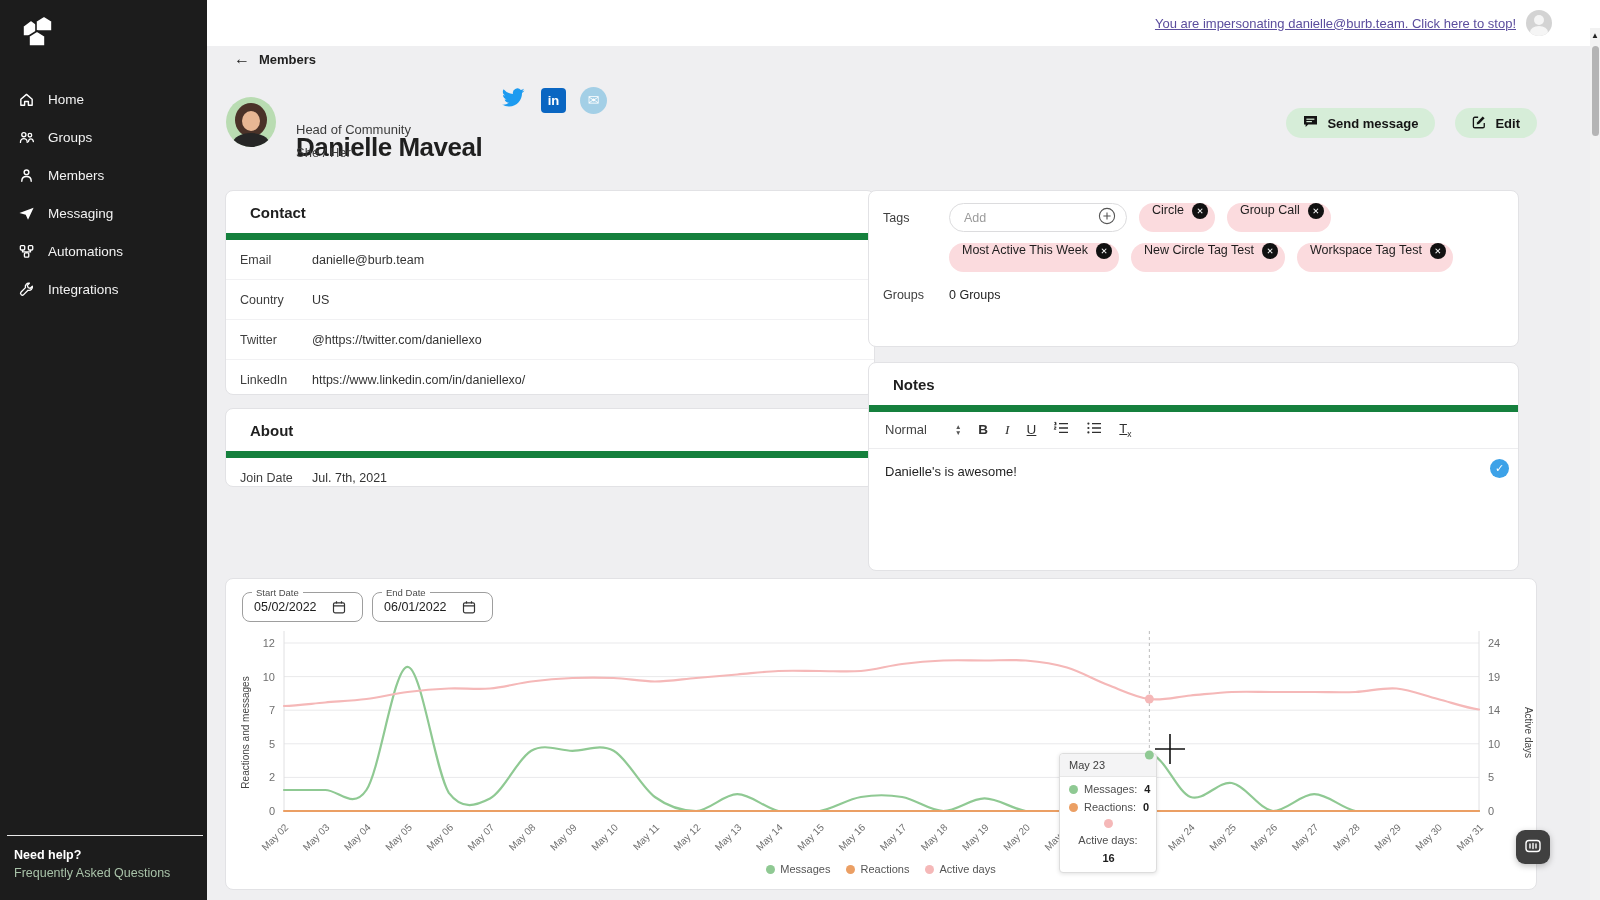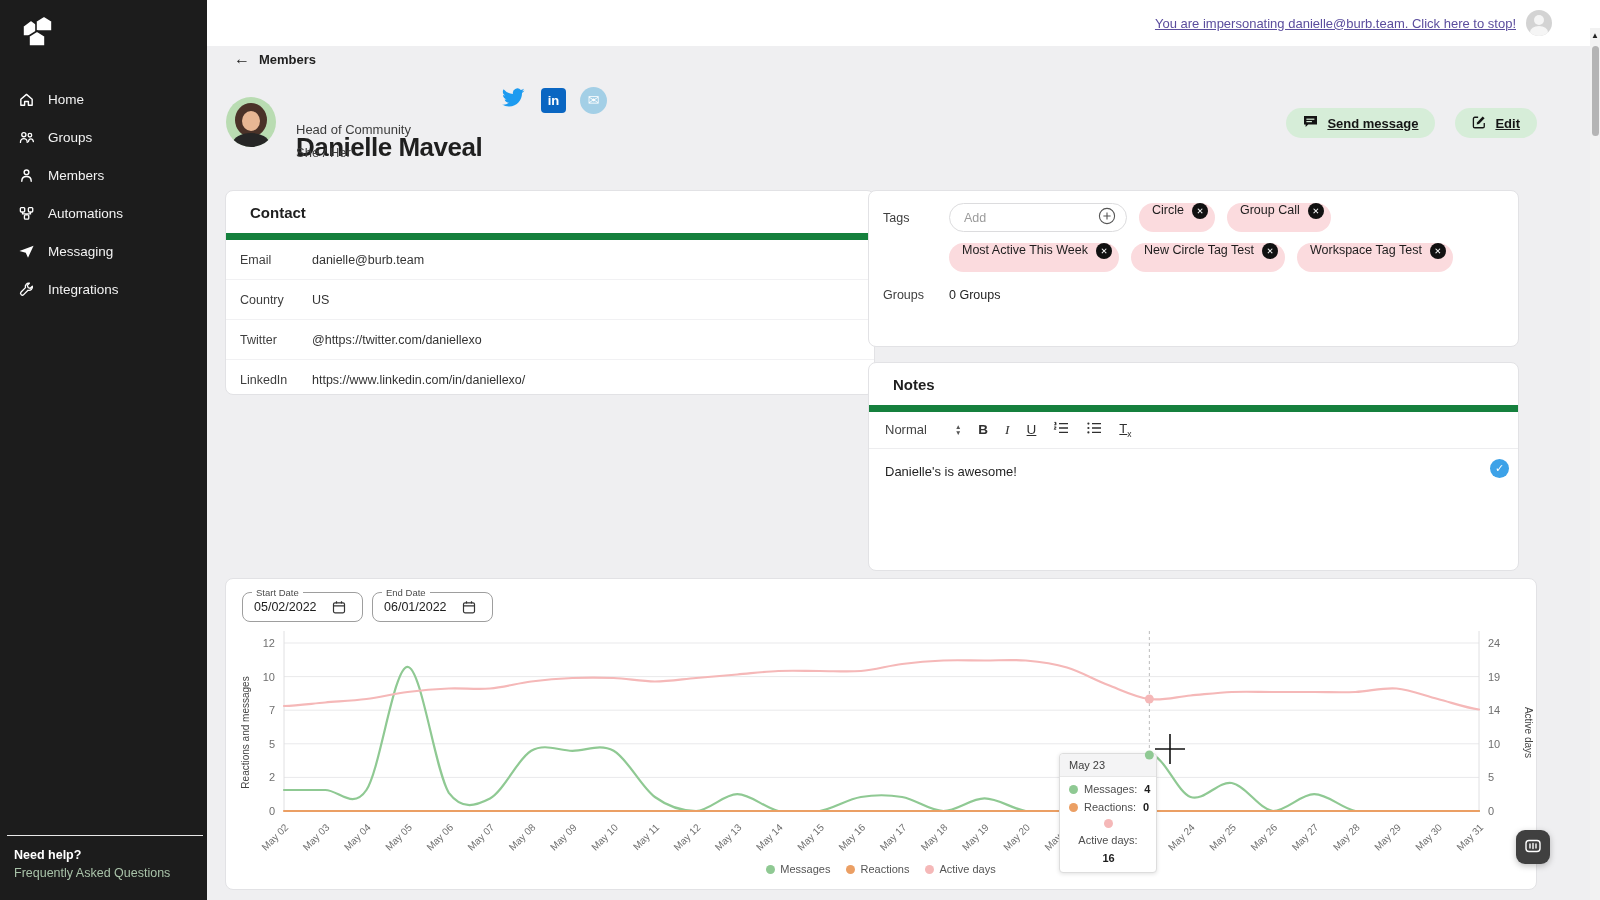--- a/index.html
+++ b/index.html
@@ -34,21 +34,21 @@
   .profile-avatar .face { position:absolute; left:16px; top:14px; width:18px; height:20px; border-radius:50%; background:#e8b794; }
   .profile-avatar .shoulders { position:absolute; left:7px; top:36px; width:36px; height:20px; border-radius:50% 50% 0 0; background:#262626; }
   .profile-name { position:absolute; left:89px; top:38px; font-size:26px; font-weight:bold; letter-spacing:-0.5px;margin-top:48px; }
   .profile-role { position:absolute; left:89px; top:76px; font-size:13px; color:#3d3d3d; }
   .profile-pronouns { position:absolute; left:89px; top:99px; font-size:13px; color:#3d3d3d; }
   .socials { position:absolute; left:292px; top:40px; display:flex; align-items:center; gap:14px; }
   .linkedin-badge { width:25px; height:25px; border-radius:4px; background:#0a66c2; color:#fff; font-weight:bold; font-size:13px; display:flex; align-items:center; justify-content:center; cursor:pointer; }
   .email-badge { width:27px; height:27px; border-radius:50%; background:#a3cfe6; color:#fff; font-size:14px; display:flex; align-items:center; justify-content:center; cursor:pointer; }
   .social-icon { cursor:pointer; }
 
-  .actions { position:absolute; right:63px; top:62px; display:flex; gap:20px;text-decoration:underline; }
+  .actions { position:absolute; right:63px; top:62px; display:flex; gap:20px; }
   .btn-green { display:inline-flex; align-items:center; gap:9px; background:#d6edd8; border:none; border-radius:17px; height:30px; padding:0 17px; font-family:inherit; font-size:13px; font-weight:bold; color:#141414; cursor:pointer; }
 
   .card { position:absolute; background:#fff; border:1px solid #e2e2e5; border-radius:8px; }
   .card-title { font-size:15px; font-weight:bold; padding:13px 24px 12px; border-bottom:7px solid #15803d; }
 
   .kv-row { display:flex; align-items:center; padding:0 14px; height:40px; border-bottom:1px solid #f1f1f3; font-size:12.5px; }
   .kv-row:last-child { border-bottom:none; }
   .kv-label { width:72px; color:#3e3e3e; flex:0 0 auto; }
   .kv-value { color:#333; }
 
@@ -149,36 +149,36 @@
       <span class="nicon">
         <svg width="17" height="17" viewBox="0 0 18 18" fill="none" stroke="#fff" stroke-width="1.5" stroke-linecap="round">
             <circle cx="9" cy="5.6" r="2.5"></circle>
             <path d="M4 15 c0-3.1 2.2-5 5-5 s5 1.9 5 5"></path>
           </svg>
       </span>
       <span>Members</span>
     </div>
     <div class="nav-item">
       <span class="nicon">
+        <svg width="17" height="17" viewBox="0 0 18 18">
+            <path d="M1.5 8.6 L16.5 3 L10.6 15.5 L8.2 10.4 Z" fill="#fff"></path>
+          </svg>
+      </span>
+      <span>Messaging</span>
+    </div>
+    <div class="nav-item">
+      <span class="nicon">
         <svg width="17" height="17" viewBox="0 0 18 18" fill="none" stroke="#fff" stroke-width="1.4">
             <rect x="2.5" y="2.8" width="4.6" height="4.6" rx="1"></rect>
             <rect x="11" y="2.8" width="4.6" height="4.6" rx="1"></rect>
             <rect x="6.8" y="10.4" width="4.6" height="4.6" rx="1"></rect>
             <path d="M4.8 7.4 v2 h8.4 v-2 M9 9.4 v1"></path>
           </svg>
       </span>
       <span>Automations</span>
-    </div>
-    <div class="nav-item">
-      <span class="nicon">
-        <svg width="17" height="17" viewBox="0 0 18 18">
-            <path d="M1.5 8.6 L16.5 3 L10.6 15.5 L8.2 10.4 Z" fill="#fff"></path>
-          </svg>
-      </span>
-      <span>Messaging</span>
     </div>
     <div class="nav-item">
       <span class="nicon">
         <svg width="17" height="17" viewBox="0 0 18 18" fill="none" stroke="#fff" stroke-width="1.4" stroke-linejoin="round">
             <path d="M15.2 5.6 a3.6 3.6 0 0 1-4.6 4.2 L6 14.4 a1.9 1.9 0 0 1-2.7-2.7 L7.9 7 A3.6 3.6 0 0 1 12 2.4 L9.9 4.6 l.8 2.3 2.3.8 Z"></path>
           </svg>
       </span>
       <span>Integrations</span>
     </div>
   </div>
@@ -258,20 +258,27 @@
     <div class="kv-row">
       <span class="kv-label">Twitter</span>
       <span class="kv-value">@https://twitter.com/daniellexo</span>
     </div>
     <div class="kv-row">
       <span class="kv-label">LinkedIn</span>
       <span class="kv-value">https://www.linkedin.com/in/daniellexo/</span>
     </div>
   </div>
 
+  <div class="card card-about">
+    <div class="card-title">About</div>
+    <div class="kv-row">
+      <span class="kv-label">Join Date</span>
+      <span class="kv-value">Jul. 7th, 2021</span>
+    </div>
+  </div>
 
   <div class="card card-burb">
     <div class="burb-body">
       <div class="burb-tags-row">
         <span class="burb-tags-label">Tags</span>
         <div class="tags-wrap">
           <span class="tag-input-pill">
             <input type="text" placeholder="Add" style="">
             <span>
               <svg width="18" height="18" viewBox="0 0 18 18" fill="none" stroke="#555" stroke-width="1.1">

